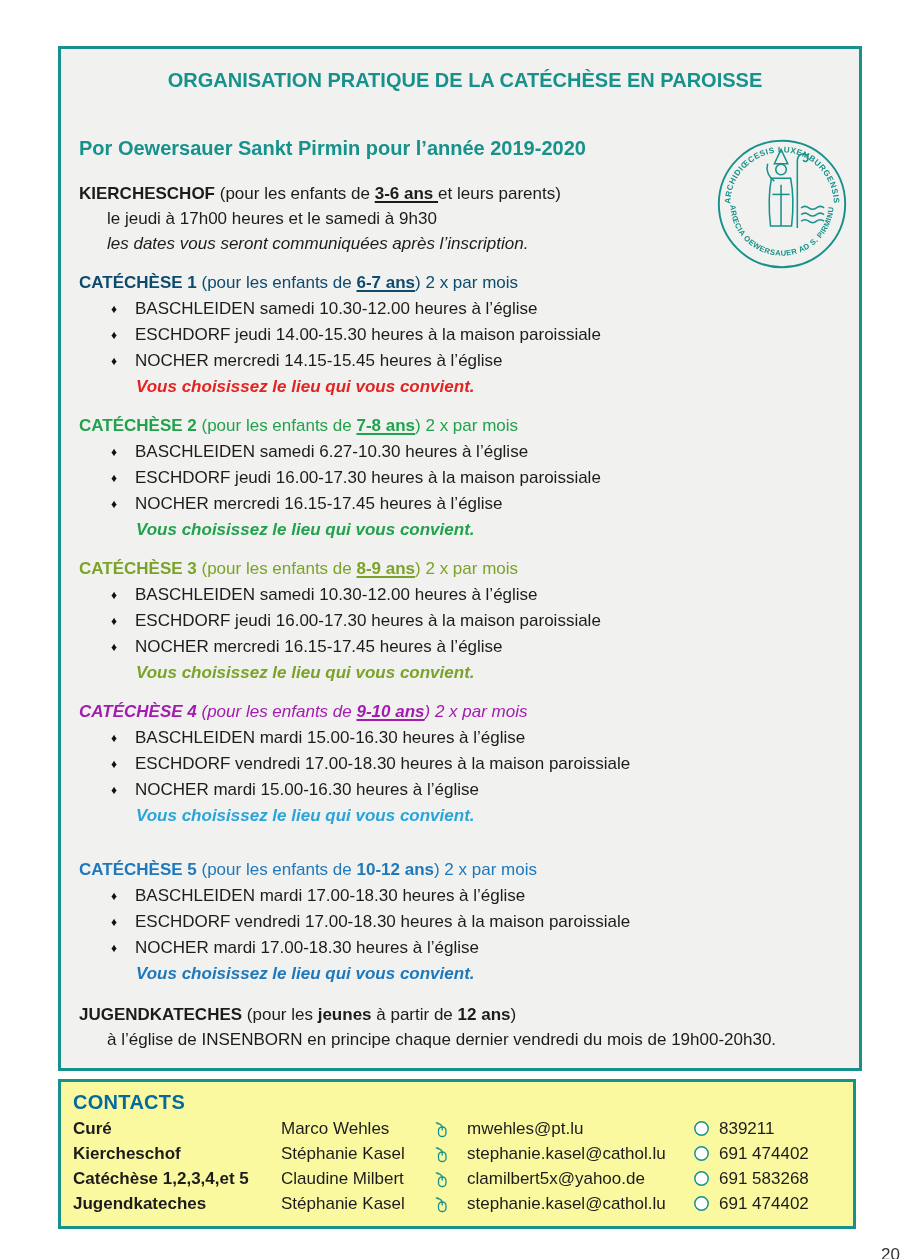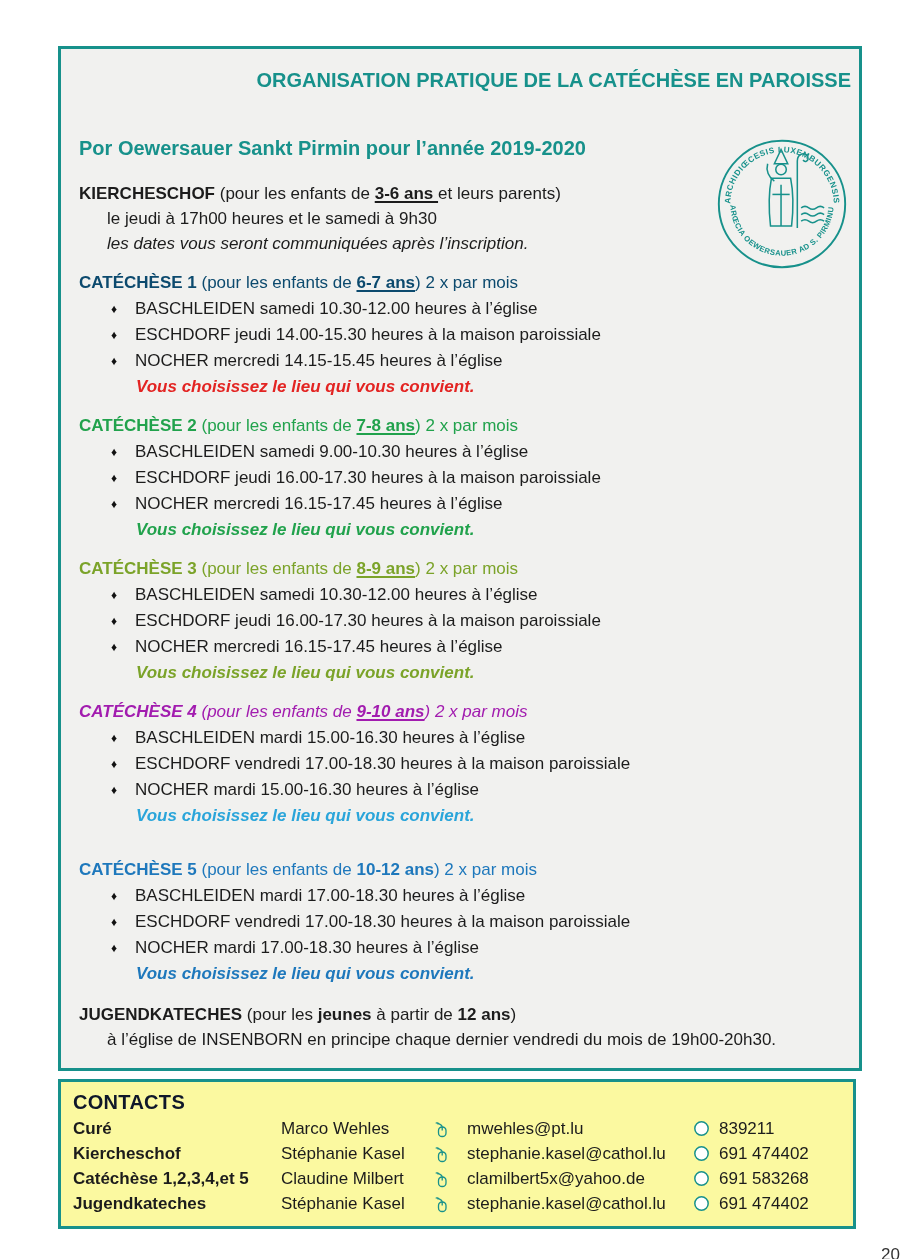--- a/index.html
+++ b/index.html
@@ -1,36 +1,36 @@
 <!DOCTYPE html>
 <html><head>
 <meta charset="utf-8">
 <style>
   html,body{margin:0;padding:0;background:#ffffff;}
   body{width:900px;height:1259px;font-family:"Liberation Sans",sans-serif;color:#1c1c1c;position:relative;}
   .page{padding-top:30px;}
   .page-header{margin-left:65px;font-size:15px;color:#3a3a3a;letter-spacing:.2px;}
   .main-box{position:relative;margin:16px 0 0 58px;width:772px;border:3px solid #17918b;background:#f1f1ef;padding:10px 8px 16px 18px;box-sizing:content-box;}
-  .title{font-size:20px;font-weight:700;text-align:right;margin-top:8px;line-height:26px;}
+  .title{font-size:20px;font-weight:700;text-align:center;margin-top:8px;line-height:26px;}
   .subtitle{font-size:20px;font-weight:700;text-align:left;line-height:26px;margin-top:42px;}
   .seal{position:absolute;top:88px;right:10px;width:134px;height:134px;}
   .blk{font-size:17px;line-height:25px;}
   .kierch{margin-top:20px;}
   .indent{margin-left:28px;}
   .sec{margin-top:13px;}
   .sec-header{font-size:17px;line-height:27px;}
   .b{font-weight:700;}
   .i{font-style:italic;}
   .u{text-decoration:underline;text-decoration-thickness:1.5px;text-underline-offset:2px;}
   .bullet{margin-left:32px;font-size:17px;line-height:25px;}
   .dia{display:inline-block;width:24px;font-size:12px;vertical-align:1px;color:#111;}
   .note{margin-left:57px;font-size:17px;line-height:25px;font-weight:700;font-style:italic;}
   .jugend{margin-top:16px;}
   .contacts-box{margin:8px 0 0 58px;width:772px;border:3px solid #17918b;background:#fbf9a0;padding:6px 8px 10px 12px;box-sizing:content-box;}
-  .contacts-title{font-size:20px;font-weight:700;color:#0f172a;line-height:28px;letter-spacing:.3px;}
+  .contacts-title{font-size:20px;font-weight:700;color:#0369a1;line-height:28px;letter-spacing:.3px;}
   .c-row{display:grid;grid-template-columns:208px 152px 34px 226px 26px auto;font-size:17px;line-height:25px;align-items:center;}
   .c-role{font-weight:700;}
   .c-ic svg{display:block;}
   .page-number{text-align:right;font-size:17px;color:#333;margin-top:16px;}
   .seal text{fill:#17918b;font-weight:700;font-family:"Liberation Sans",sans-serif;}
 </style>
 </head>
 <body>
 
 <div class="page">
@@ -84,21 +84,21 @@
       <div class="bullet"><span class="dia">♦</span><span>BASCHLEIDEN samedi 10.30-12.00 heures à l’église</span></div>
       <div class="bullet"><span class="dia">♦</span><span>ESCHDORF jeudi 14.00-15.30 heures à la maison paroissiale</span></div>
       <div class="bullet"><span class="dia">♦</span><span>NOCHER mercredi 14.15-15.45 heures à l’église</span></div>
       <div class="note" style="color: rgb(227, 36, 34);">Vous choisissez le lieu qui vous convient.</div>
     </div>
 
     <div class="sec">
       <div class="sec-header" style="color: rgb(33, 162, 76);">
         <span class="b">CATÉCHÈSE 2</span><span> (pour les enfants de </span><span class="b u">7-8 ans</span><span>) 2 x par mois</span>
       </div>
-      <div class="bullet"><span class="dia">♦</span><span>BASCHLEIDEN samedi 9.00-10.30 heures à l’église</span></div>
+      <div class="bullet"><span class="dia">♦</span><span>BASCHLEIDEN samedi 6.27-10.30 heures à l’église</span></div>
       <div class="bullet"><span class="dia">♦</span><span>ESCHDORF jeudi 16.00-17.30 heures à la maison paroissiale</span></div>
       <div class="bullet"><span class="dia">♦</span><span>NOCHER mercredi 16.15-17.45 heures à l’église</span></div>
       <div class="note" style="color: rgb(33, 162, 76);">Vous choisissez le lieu qui vous convient.</div>
     </div>
 
     <div class="sec">
       <div class="sec-header" style="color: rgb(123, 163, 41);">
         <span class="b">CATÉCHÈSE 3</span><span> (pour les enfants de </span><span class="b u">8-9 ans</span><span>) 2 x par mois</span>
       </div>
       <div class="bullet"><span class="dia">♦</span><span>BASCHLEIDEN samedi 10.30-12.00 heures à l’église</span></div>

